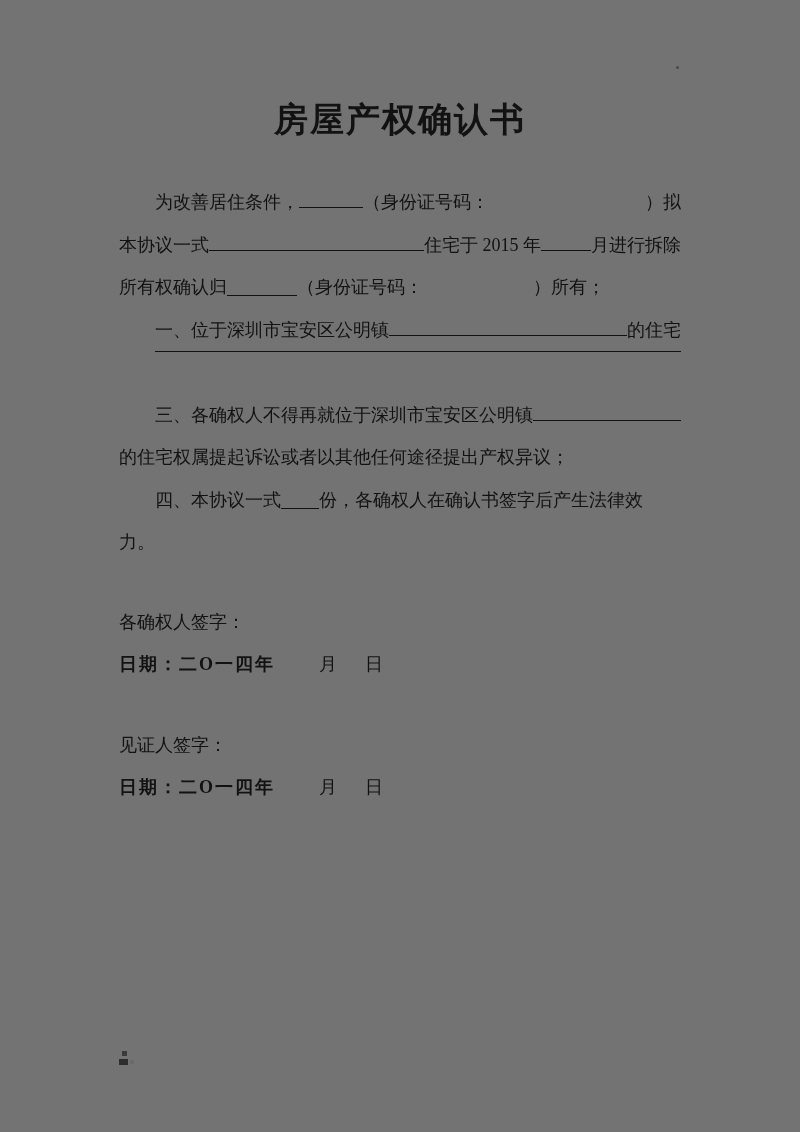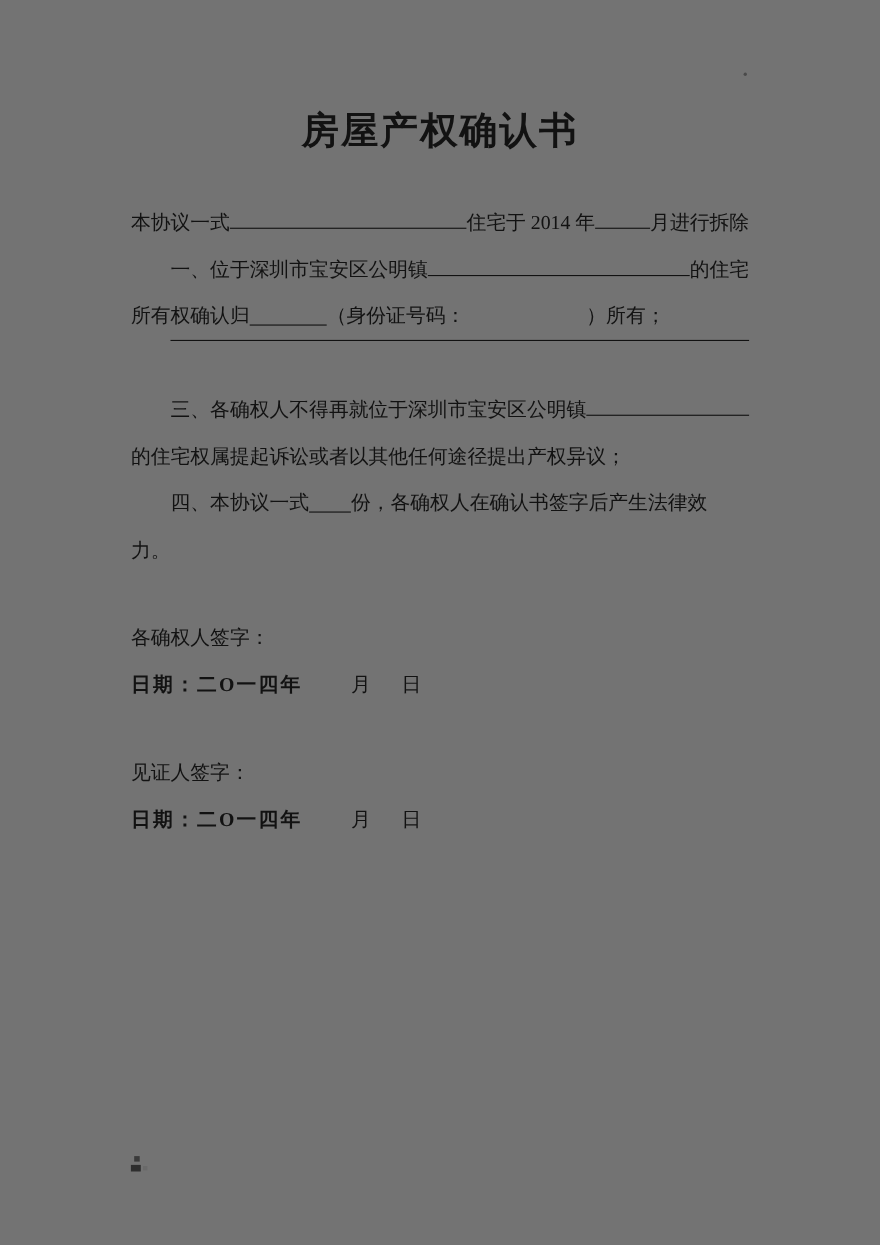--- a/index.html
+++ b/index.html
@@ -76,39 +76,47 @@
 <div class="page">
 
   <div class="artifact a-top-right"></div>
 
   <div class="content">
 
     <div class="doc-title">房屋产权确认书</div>
 
     <div class="body-text">
 
+      <div class="line flex">
+        <span class="indent"></span>
+          <span>为改善居住条件，</span>
+          <span class="blank u64"></span>
+          <span>（身份证号码：</span>
+          <span class="gap fill"></span>
+          <span>）拟</span>
+      </div>
 
       <div class="line flex">
         <span>本协议一式</span>
           <span class="blank fill"></span>
-          <span>住宅于 2014 年</span>
+          <span>住宅于 2015 年</span>
           <span class="blank u50"></span>
           <span>月进行拆除</span>
       </div>
 
+
+      <div class="line">
+        <span>所有权确认归</span><span class="blank u70"></span><span>（身份证号码：</span><span class="gap g110"></span><span>）所有；</span>
+      </div>
 
       <div class="line flex">
         <span class="indent"></span>
           <span>一、位于深圳市宝安区公明镇</span>
           <span class="blank fill"></span>
           <span>的住宅</span>
-      </div>
-
-      <div class="line">
-        <span>所有权确认归</span><span class="blank u70"></span><span>（身份证号码：</span><span class="gap g110"></span><span>）所有；</span>
       </div>
 
       <div class="line flex">
         <span class="indent"></span>
           <span class="blank fill"></span>
       </div>
 
 
       <div class="line flex">
         <span class="indent"></span>

